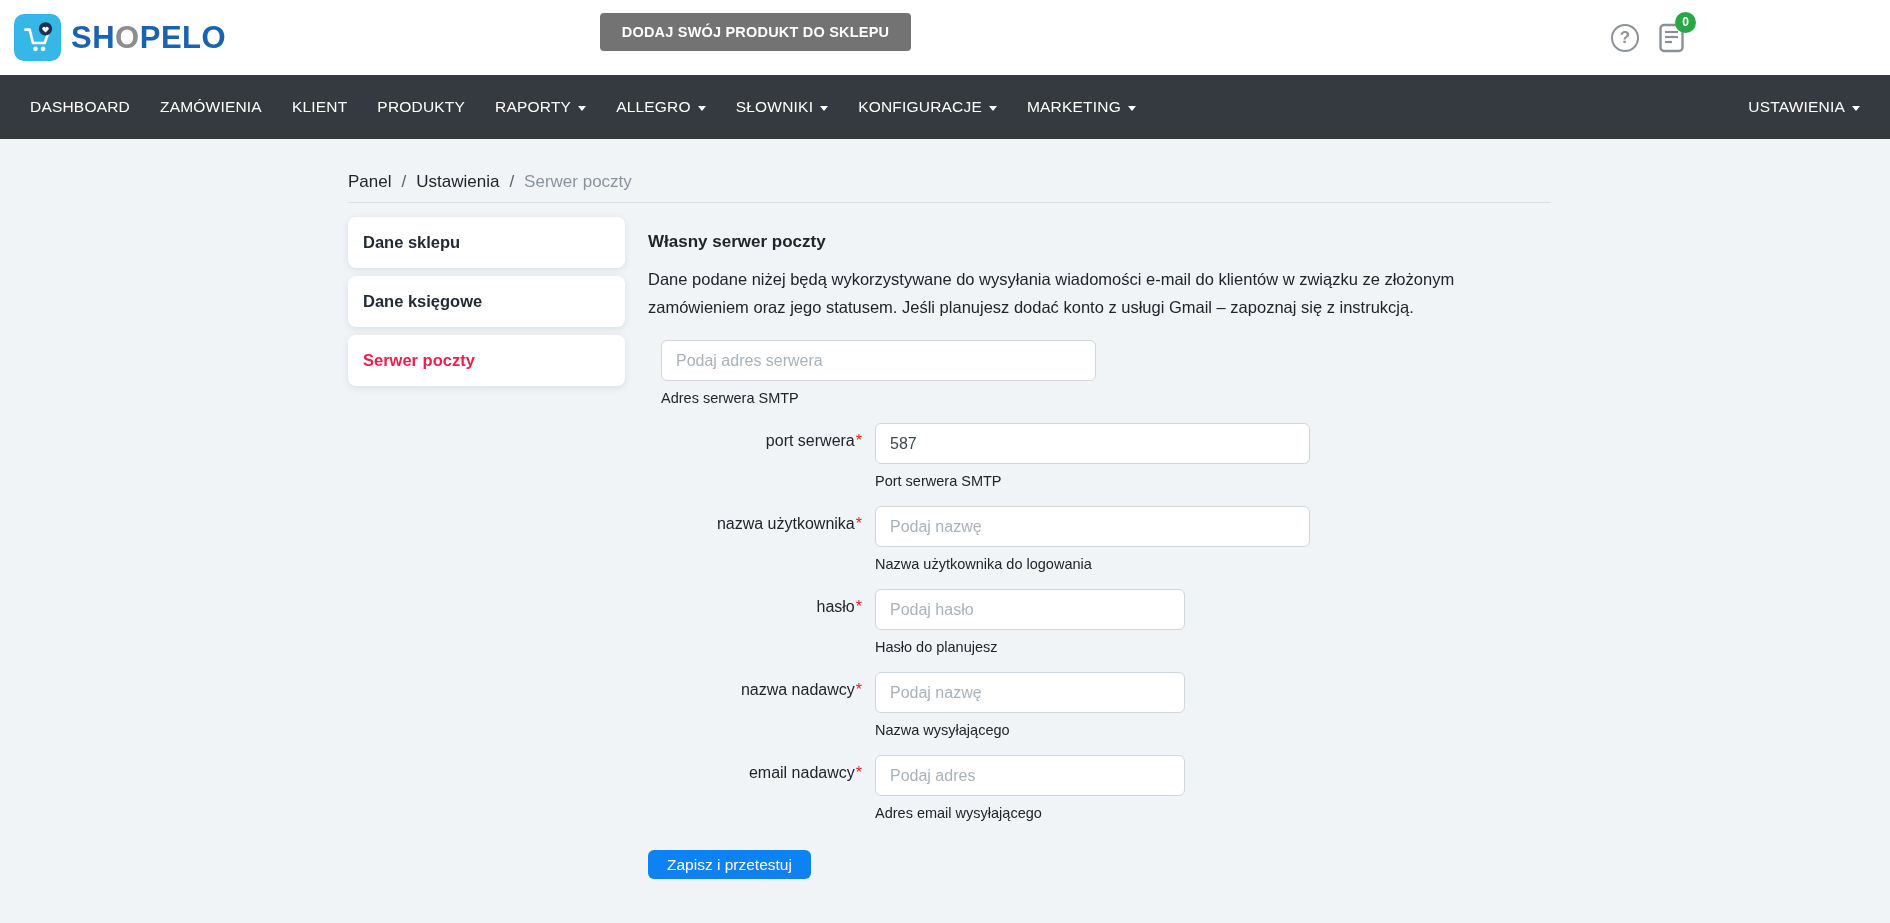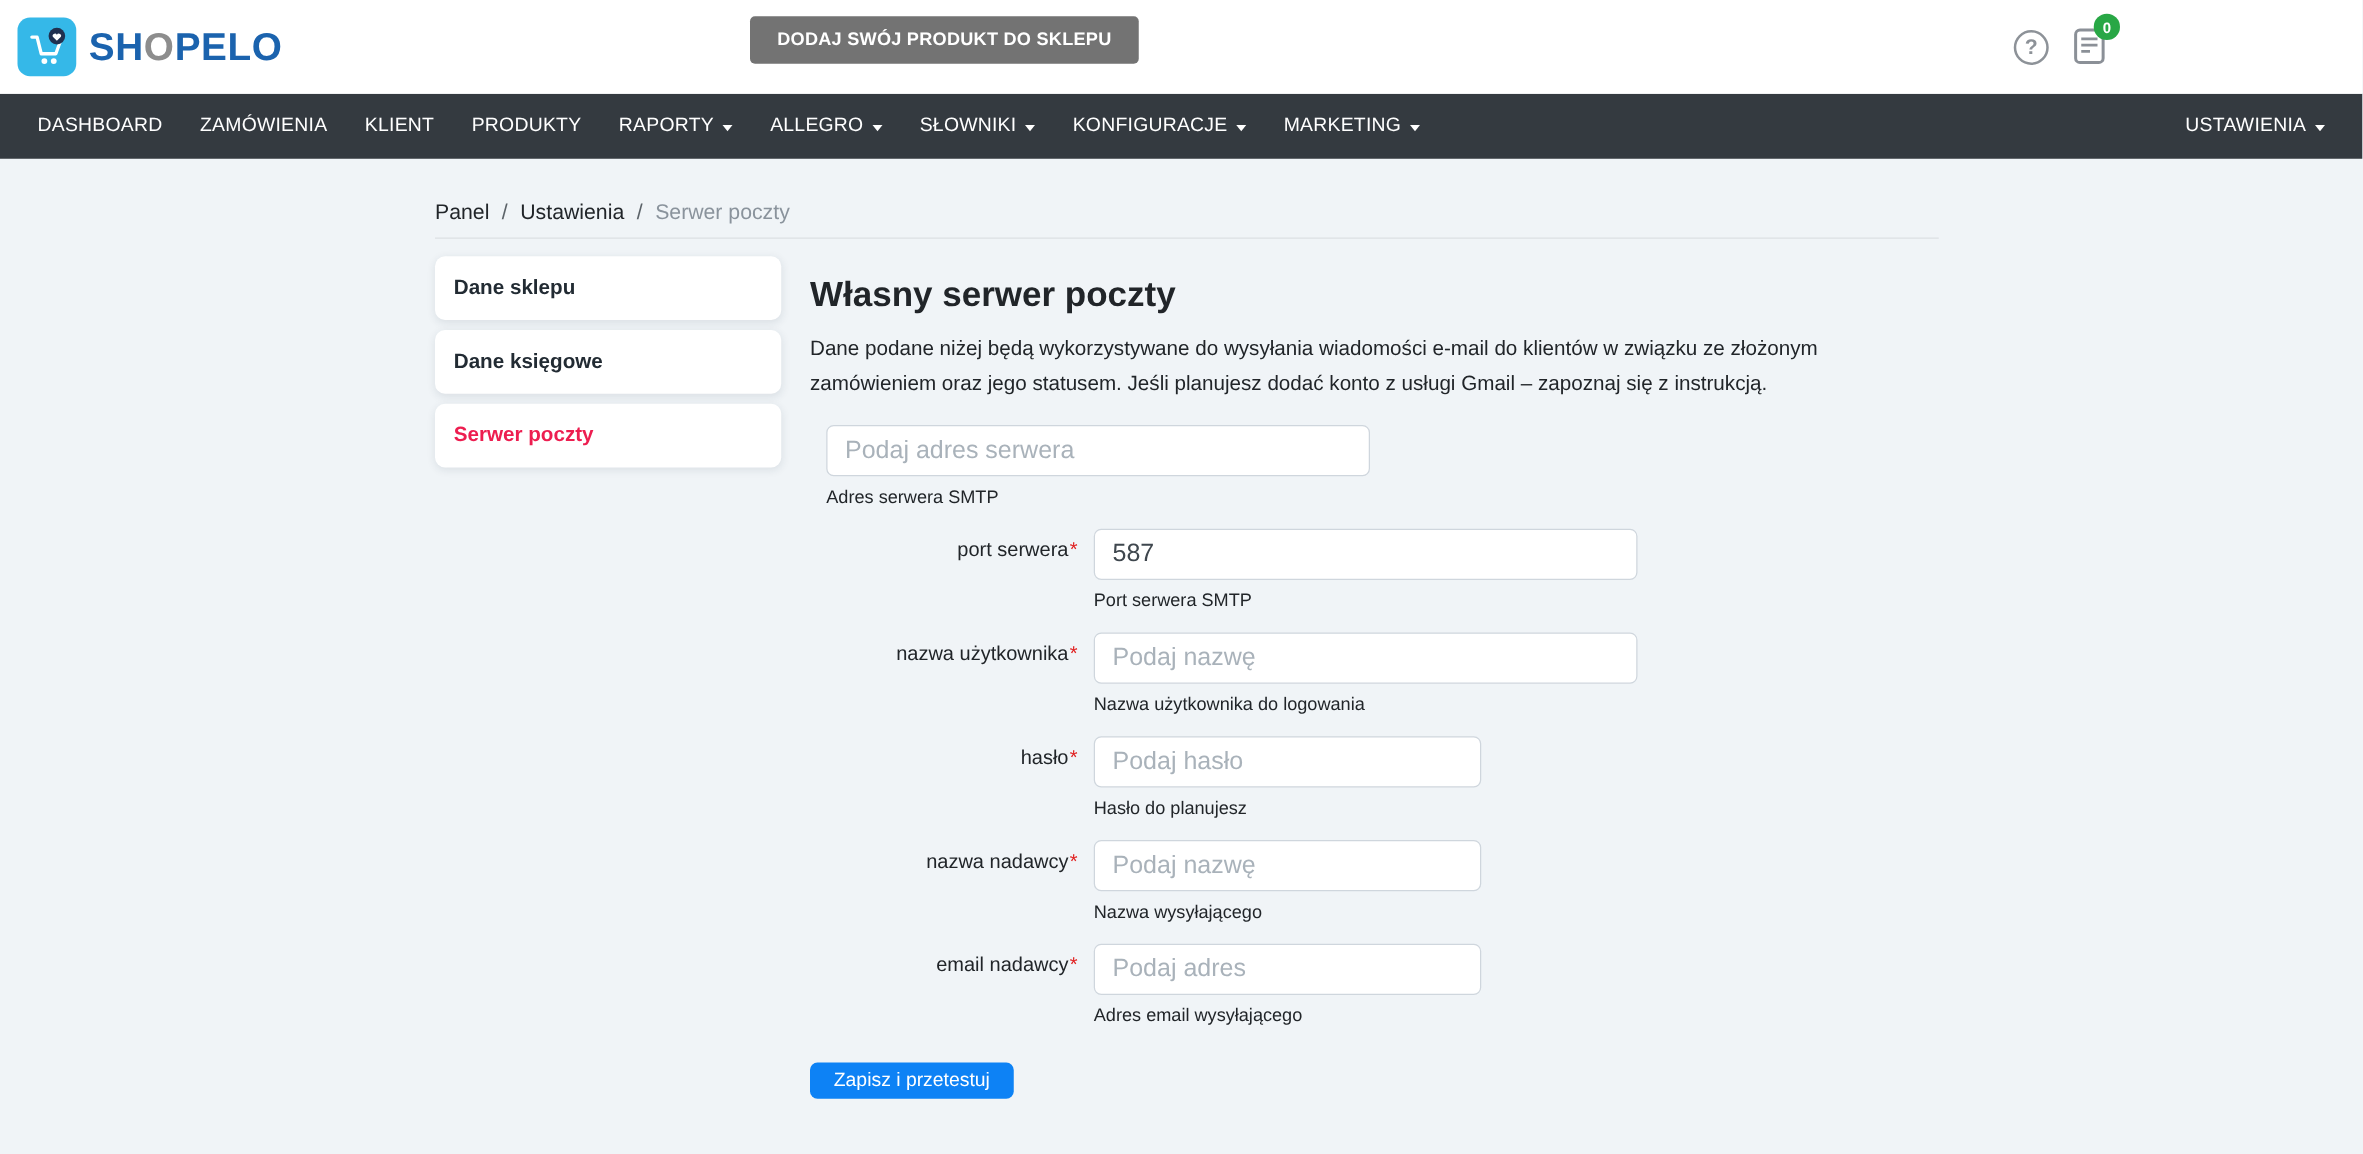--- a/index.html
+++ b/index.html
@@ -68,21 +68,21 @@
     min-width: 21px; height: 21px;
     background: #28a745;
     border-radius: 50%;
     color: #fff;
     font-size: 12px; font-weight: 700;
     display: flex; align-items: center; justify-content: center;
   }
 
   
   .navbar {
-    height: 52px;
+    height: 64px;
     background: #343a40;
     display: flex;
     align-items: center;
     padding: 0 30px;
     gap: 30px;
   }
   .nav-item {
     color: #ffffff;
     font-size: 15.5px;
     letter-spacing: 0.2px;
@@ -129,21 +129,21 @@
     margin-bottom: 8px;
     cursor: pointer;
     color: #222b33;
   }
   .side-card.active { color: #ed1e50; }
 
   
   .main { flex: 1; max-width: 903px; }
   .page-title {
     margin-top: 15px;
-    font-size: 28px;
+    font-size: 17px;
     font-weight: 700;
     color: #212529;
   }
   .page-desc {
     margin-top: 13px;
     font-size: 16.5px;
     line-height: 28px;
     color: #212529;
     max-width: 900px;
   }
@@ -161,21 +161,21 @@
   }
   .req { color: #e02020; margin-left: 1px; }
   .input-col { margin-left: 13px; }
   .text-input {
     height: 41px;
     border: 1px solid #cfd6dd;
     border-radius: 6px;
     background: #ffffff;
     padding: 0 14px;
     font-family: inherit;
-    font-size: 20px;
+    font-size: 16px;
     color: #3f474e;
     outline: none;
     display: block;
   }
   .text-input::placeholder { color: #a9b2ba; }
   .w-wide   { width: 435px; }
   .w-narrow { width: 310px; }
   .help-text {
     margin-top: 7px;
     font-size: 14.5px;

